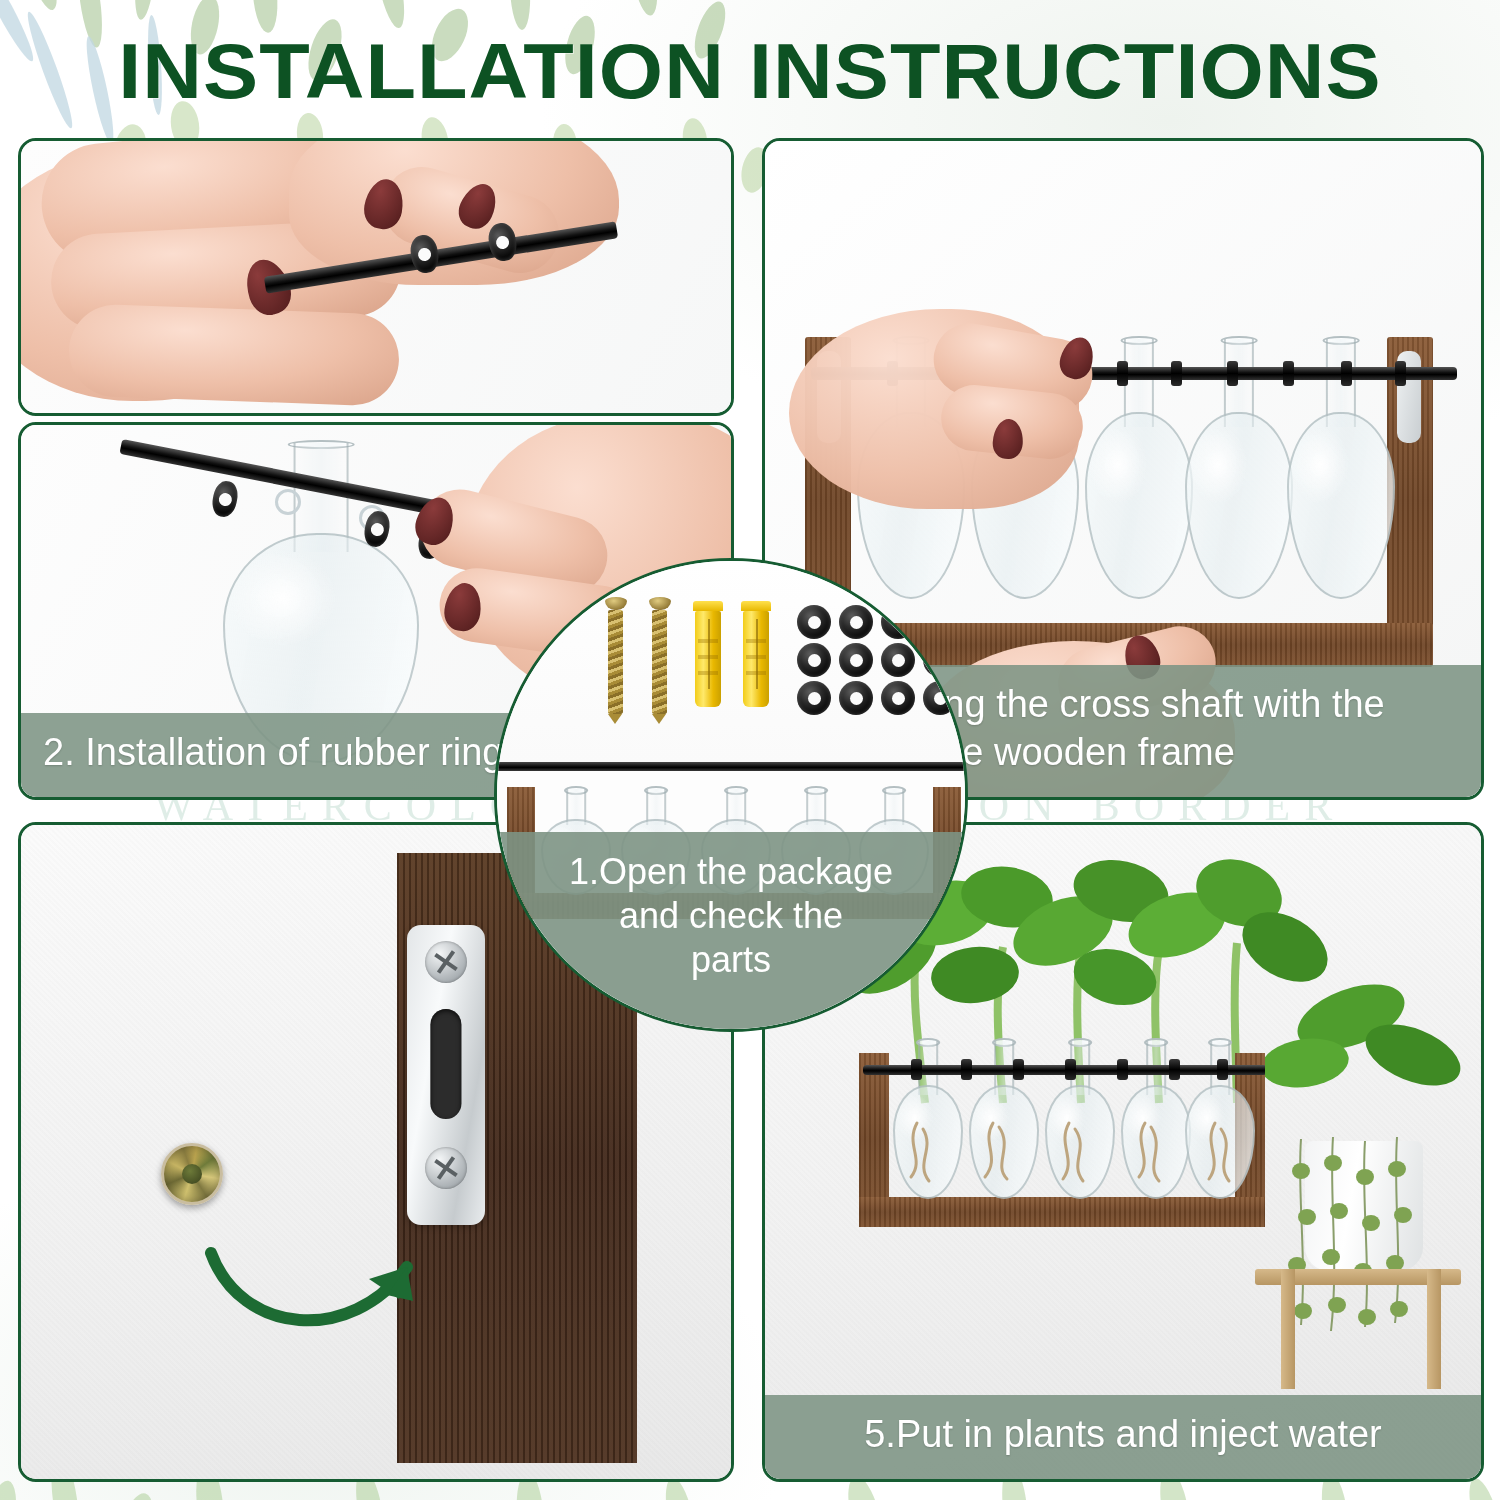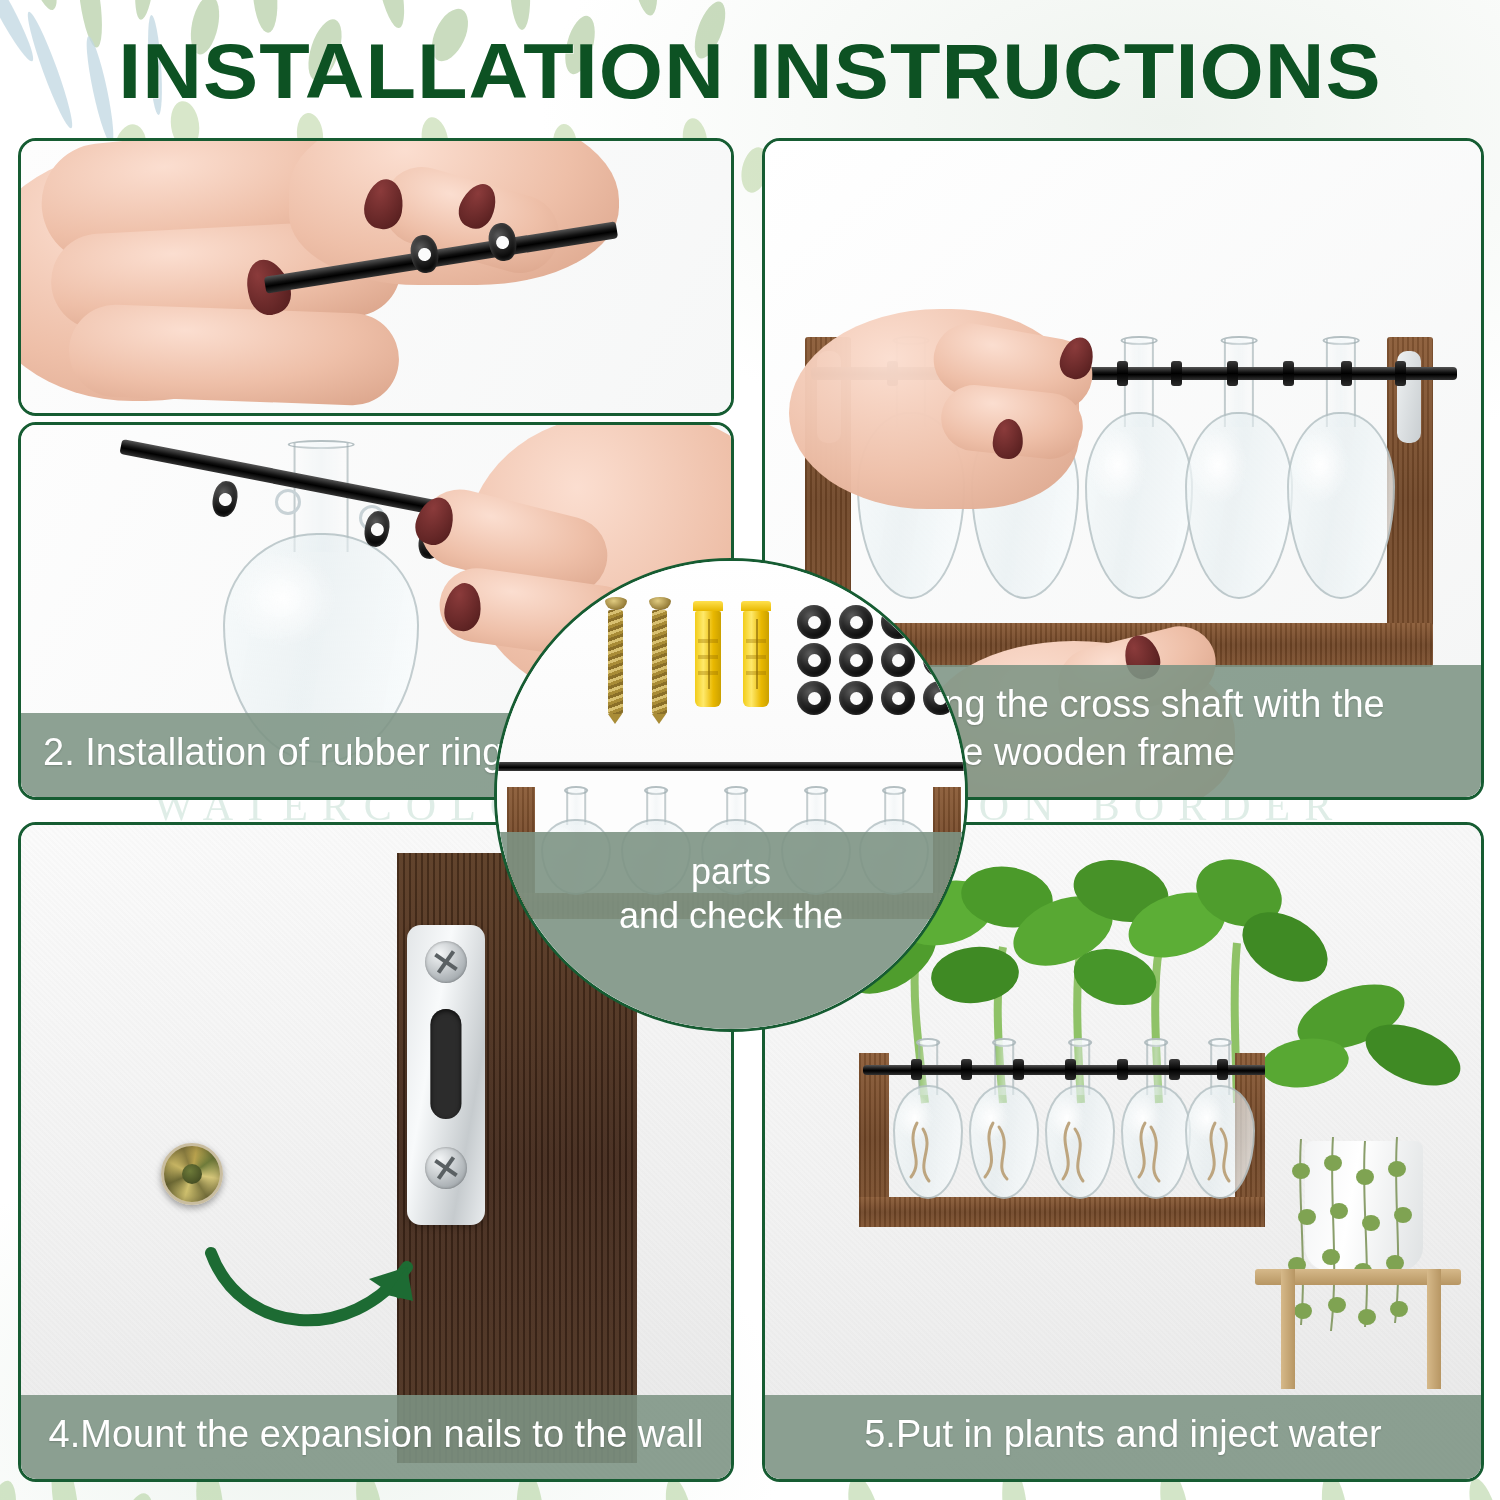--- a/index.html
+++ b/index.html
@@ -488,21 +488,20 @@
       </div>
 
       <div class="wallscrew" style="left:140px;top:318px;"></div>
 
       <svg style="position:absolute;left:150px;top:320px;width:300px;height:220px;" viewBox="0 0 300 220">
         <path d="M 40 108 C 70 190, 180 200, 236 122" stroke="#1d6b33" stroke-width="12" fill="none" stroke-linecap="round"></path>
         <path d="M 236 122 l -38 12 l 30 20 z" fill="#1d6b33"></path>
         <path d="M 236 122 l 6 34 l -26 -6 z" fill="#1d6b33"></path>
       </svg>
     </div>
-    <div class="caption center">4.Mount the expansion nails to the wall</div>
   </div>
 
   <div id="panel-5" class="panel">
     <div class="scene wall-bg">
 
       <svg style="position:absolute;left:60px;top:10px;width:520px;height:300px;" viewBox="0 0 520 300">
         <g>
           <path d="M100 268 C92 200 86 150 92 110" stroke="#8fc267" stroke-width="8" fill="none"></path>
           <path d="M178 268 C172 200 170 150 178 112" stroke="#8fc267" stroke-width="8" fill="none"></path>
           <path d="M256 268 C252 200 250 150 256 110" stroke="#8fc267" stroke-width="8" fill="none"></path>
@@ -682,18 +681,19 @@
         <div class="bulb"></div>
       </div>
       <div class="vase" style="left:362px;top:18px;width:70px;height:106px;">
         <div class="lip"></div>
         <div class="neck"></div>
         <div class="bulb"></div>
       </div>
     </div>
 
     <div class="circle-caption">
+      <div>1.Open the package</div>
+      <div>and check the</div>
       <div>parts</div>
-      <div>and check the</div>
     </div>
   </div>
 
 </div>
 
 </body></html>

